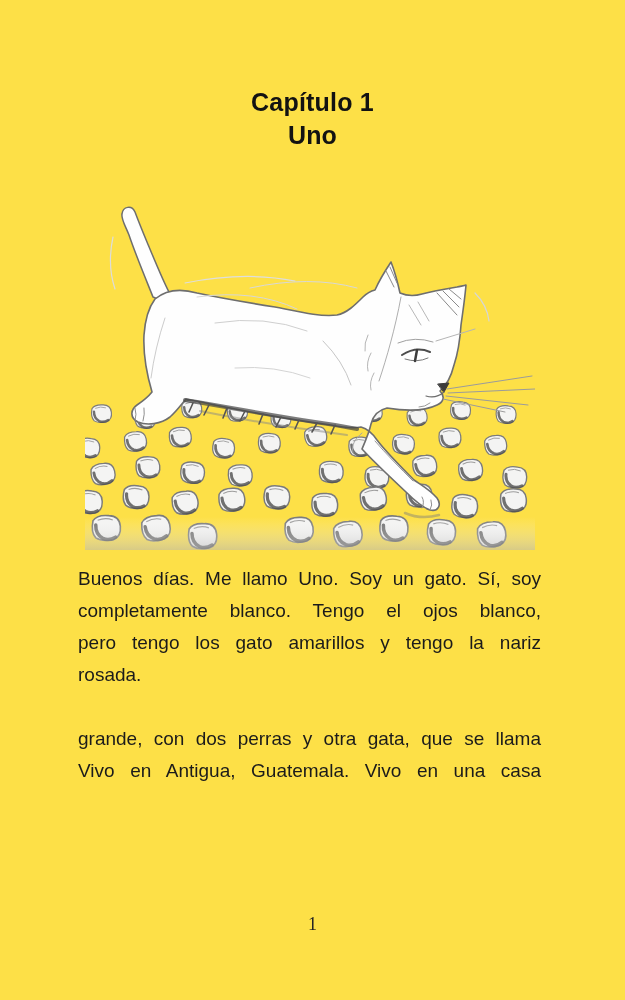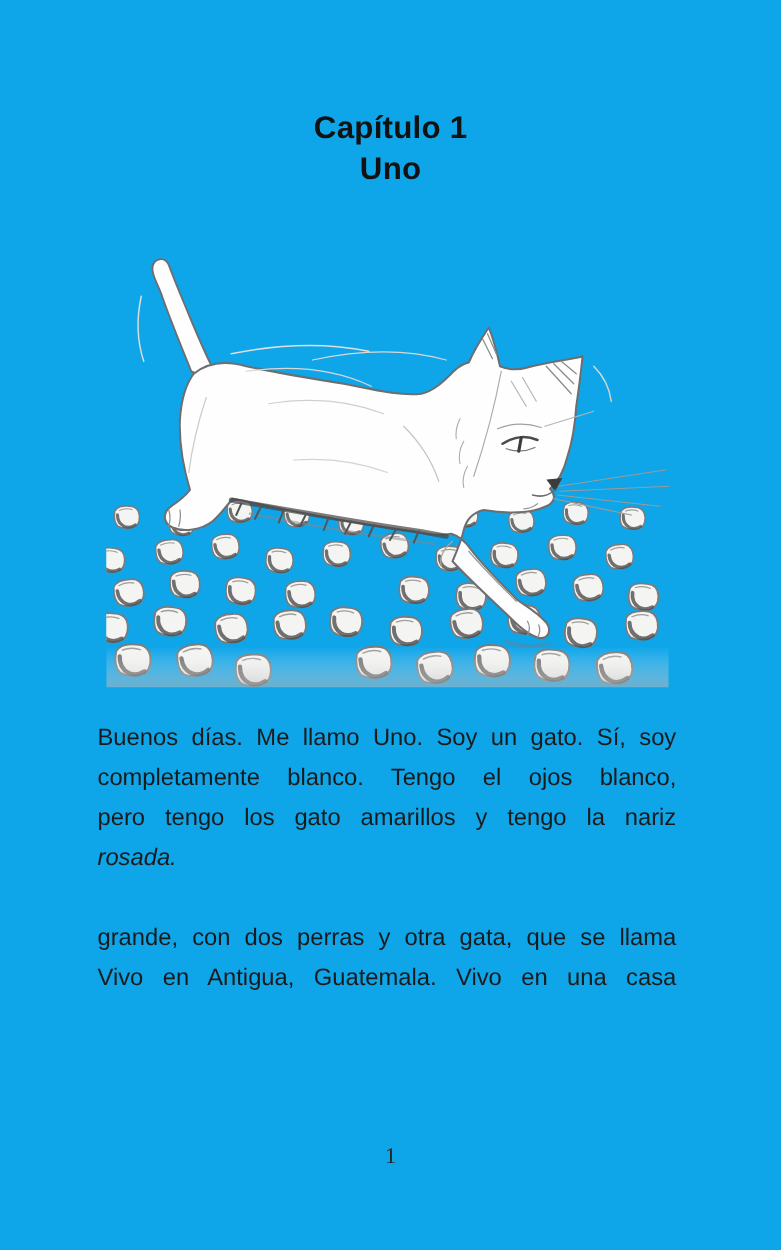--- a/index.html
+++ b/index.html
@@ -1,26 +1,26 @@
 <!DOCTYPE html>
 <html><head>
 <meta charset="utf-8">
 <style>
   html,body{margin:0;padding:0;background:#ffffff;}
-  .page{position:relative;width:625px;height:1000px;background:#0ea5e9;overflow:hidden;
+  .page{position:relative;width:625px;height:1000px;background:#fde047;overflow:hidden;
         font-family:"Liberation Sans",sans-serif;}
   .chapter-head{position:absolute;top:86px;left:0;right:0;text-align:center;
         font-weight:bold;font-size:25px;line-height:33px;color:#121212;letter-spacing:.2px;}
   .illustration{position:absolute;left:85px;top:193px;width:450px;height:357px;margin:0;}
   .illustration svg{display:block;}
   .body-text{position:absolute;left:78px;top:563px;width:463px;
-        font-size:19px;color:#1b1b1b;margin-top:12px;}
+        font-size:19px;color:#1b1b1b;}
   .para{margin:0 0 32px 0;}
   .line{line-height:32px;text-align:justify;text-align-last:justify;}
-  .line.last{text-align-last:left;font-style:italic;}
+  .line.last{text-align-last:left;}
   .folio{position:absolute;top:914px;left:0;right:0;text-align:center;
         font-family:"Liberation Serif",serif;font-size:18px;color:#242424;}
 </style>
 </head>
 <body>
 
 <div class="page">
 
   <header class="chapter-head">
     <div>Capítulo 1</div>

